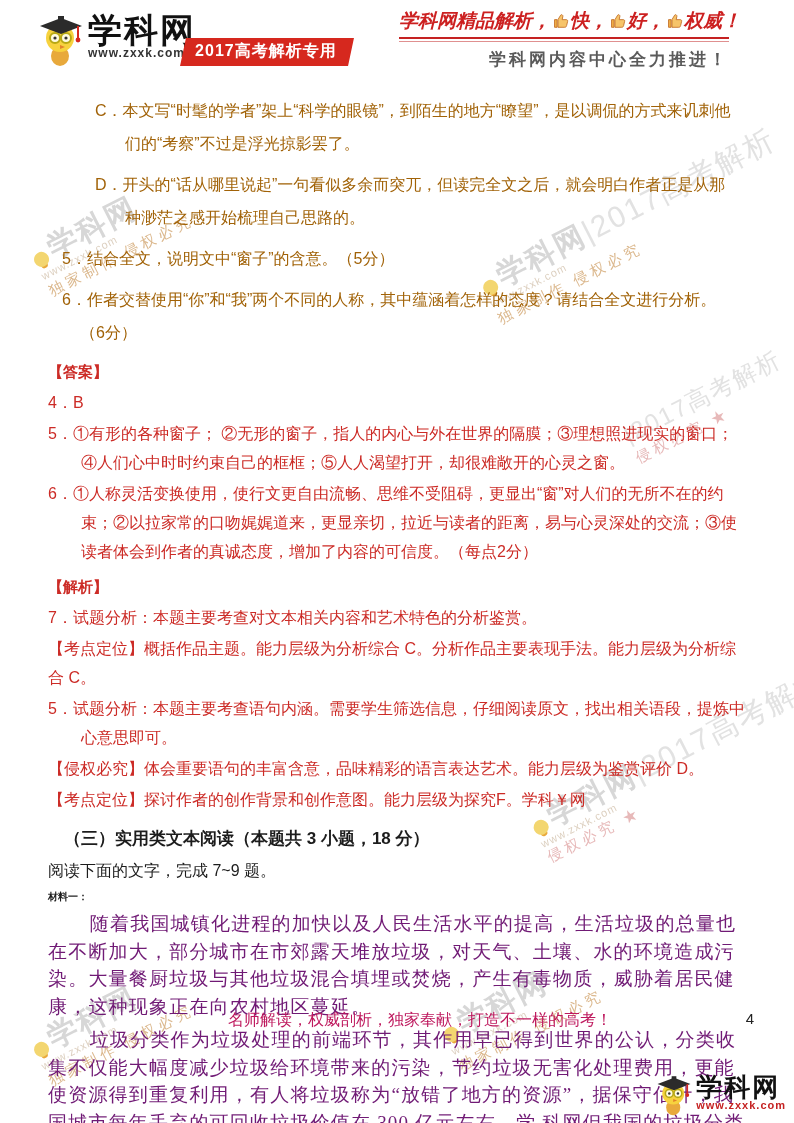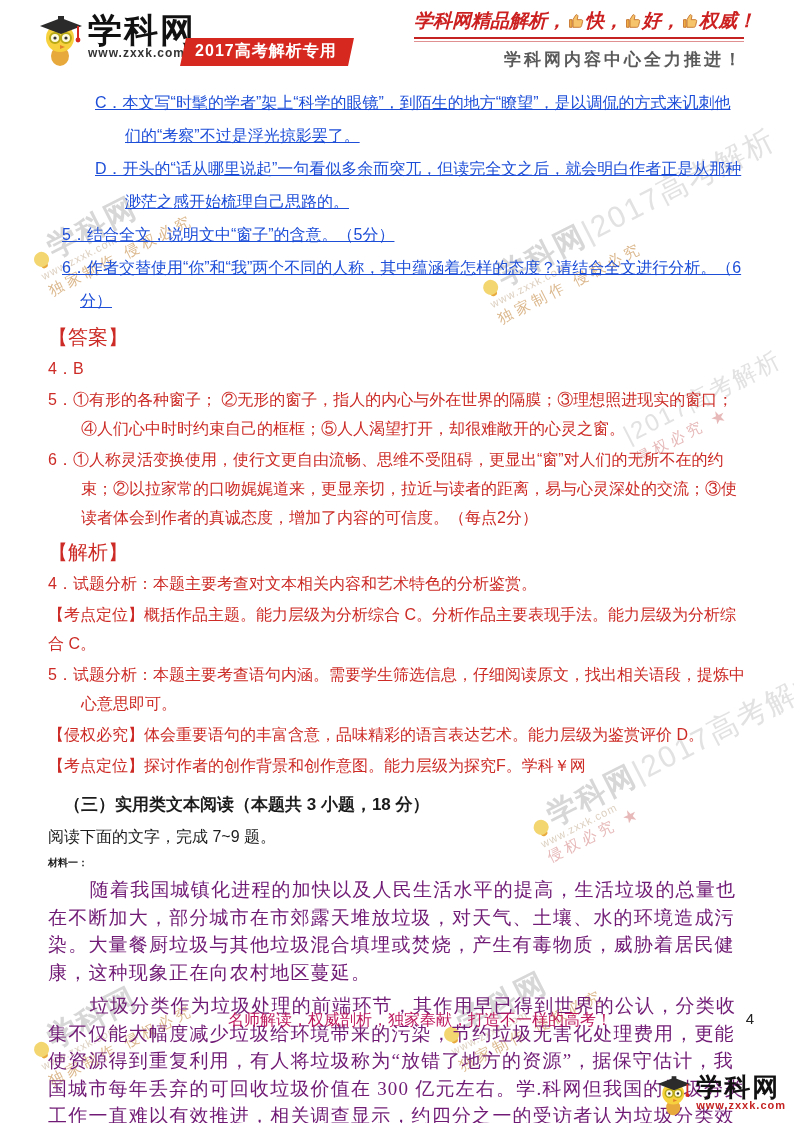--- a/index.html
+++ b/index.html
@@ -14,35 +14,35 @@
   .logo-bird{width:46px;height:56px;}
   .logo-textcol{margin-left:4px;}
   .logo-title{font-size:34px;font-weight:bold;color:#111;letter-spacing:2px;line-height:36px;font-family:"Liberation Sans",sans-serif;}
   .logo-url{font-size:12px;font-weight:bold;color:#333;letter-spacing:1px;margin-top:-2px;}
   .banner{
     position:absolute;left:183px;top:38px;background:#d6281e;color:#fff;
     font-size:16px;font-weight:bold;padding:3px 14px 4px 12px;
     transform:skewX(-12deg);letter-spacing:1px;
   }
   .banner span{display:inline-block;transform:skewX(12deg);}
-  .slogan-wrap{position:absolute;right:50px;top:8px;width:330px;text-align:right;}
+  .slogan-wrap{position:absolute;right:65px;top:8px;width:330px;text-align:right;}
   .slogan{
     font-family:"DejaVu Serif",serif;font-style:italic;font-weight:bold;
     color:#cc2020;font-size:19px;white-space:nowrap;letter-spacing:0px;
   }
   .thumb{display:inline-block;vertical-align:-2px;margin:0 1px;}
   .slogan-underline{margin-top:3px;border-top:2px solid #c52222;border-bottom:1px solid #e09090;height:2px;}
   .slogan-sub{margin-top:6px;color:#5a5a5a;font-size:17px;letter-spacing:3px;font-weight:bold;}
   
   .content{position:absolute;left:0;top:86px;width:100%;padding:0 48px;box-sizing:border-box;z-index:2;}
-  .blk{font-size:16px;line-height:33px;color:#1d4ed8;margin:0;text-decoration:underline;}
+  .blk{font-size:16px;line-height:33px;color:#a16207;margin:8px;}
   .option{margin-left:47px;padding-left:30px;text-indent:-30px;}
   .qline{margin-left:14px;padding-left:18px;text-indent:-18px;}
   .red{color:#cc2b26;}
-  .rlabel{font-size:20px;line-height:29px;font-weight:normal;margin:6px 0 2px 0;}
+  .rlabel{font-size:15px;line-height:29px;font-weight:bold;margin:6px 0 2px 0;}
   .rline{font-size:16px;line-height:29px;margin:2px 0;}
   .rnum{padding-left:33px;text-indent:-33px;}
   .rkd{margin-left:0;}
   .sec-heading{font-size:17px;font-weight:bold;margin:10px 0 2px 16px;line-height:30px;}
   .intro{margin:2px 0 4px 0;font-size:16px;line-height:30px;}
   .material-label{font-size:10px;font-weight:bold;margin:4px 0 6px 0;}
   .kaiti{
     font-family:Liberation Serif, serif;font-size:19px;line-height:27.5px;
     color:#701a75;letter-spacing:1.2px;text-indent:2.2em;margin:0 0 6px 0;
   }
@@ -143,21 +143,21 @@
     <p class="blk option">D．开头的“话从哪里说起”一句看似多余而突兀，但读完全文之后，就会明白作者正是从那种渺茫之感开始梳理自己思路的。</p>
     <p class="blk qline">5．结合全文，说明文中“窗子”的含意。（5分）</p>
     <p class="blk qline">6．作者交替使用“你”和“我”两个不同的人称，其中蕴涵着怎样的态度？请结合全文进行分析。（6分）</p>
 
     <p class="red rlabel">【答案】</p>
     <p class="red rline rnum">4．B</p>
     <p class="red rline rnum">5．①有形的各种窗子； ②无形的窗子，指人的内心与外在世界的隔膜；③理想照进现实的窗口；  ④人们心中时时约束自己的框框；⑤人人渴望打开，却很难敞开的心灵之窗。</p>
     <p class="red rline rnum">6．①人称灵活变换使用，使行文更自由流畅、思维不受阻碍，更显出“窗”对人们的无所不在的约束；②以拉家常的口吻娓娓道来，更显亲切，拉近与读者的距离，易与心灵深处的交流；③使读者体会到作者的真诚态度，增加了内容的可信度。（每点2分）</p>
 
     <p class="red rlabel">【解析】</p>
-    <p class="red rline rnum">4．试题分析：本题主要考查对文本相关内容和艺术特色的分析鉴赏。</p>
+    <p class="red rline rnum">7．试题分析：本题主要考查对文本相关内容和艺术特色的分析鉴赏。</p>
     <p class="red rline rkd">【考点定位】概括作品主题。能力层级为分析综合 C。分析作品主要表现手法。能力层级为分析综合 C。</p>
     <p class="red rline rnum">5．试题分析：本题主要考查语句内涵。需要学生筛选信息，仔细阅读原文，找出相关语段，提炼中心意思即可。</p>
     <p class="red rline rkd">【侵权必究】体会重要语句的丰富含意，品味精彩的语言表达艺术。能力层级为鉴赏评价 D。</p>
     <p class="red rline rkd">【考点定位】探讨作者的创作背景和创作意图。能力层级为探究F。学科￥网</p>
 
     <p class="sec-heading">（三）实用类文本阅读（本题共 3 小题，18 分）</p>
     <p class="intro">阅读下面的文字，完成 7~9 题。</p>
     <p class="material-label">材料一：</p>
     <p class="kaiti">随着我国城镇化进程的加快以及人民生活水平的提高，生活垃圾的总量也在不断加大，部分城市在市郊露天堆放垃圾，对天气、土壤、水的环境造成污染。大量餐厨垃圾与其他垃圾混合填埋或焚烧，产生有毒物质，威胁着居民健康，这种现象正在向农村地区蔓延。</p>
     <p class="kaiti">垃圾分类作为垃圾处理的前端环节，其作用早已得到世界的公认，分类收集不仅能大幅度减少垃圾给环境带来的污染，节约垃圾无害化处理费用，更能使资源得到重复利用，有人将垃圾称为“放错了地方的资源”，据保守估计，我国城市每年丢弃的可回收垃圾价值在 300 亿元左右。学.科网但我国的垃圾分类工作一直难以有效推进，相关调查显示，约四分之一的受访者认为垃圾分类效果不明显或完全没有效果。</p>

